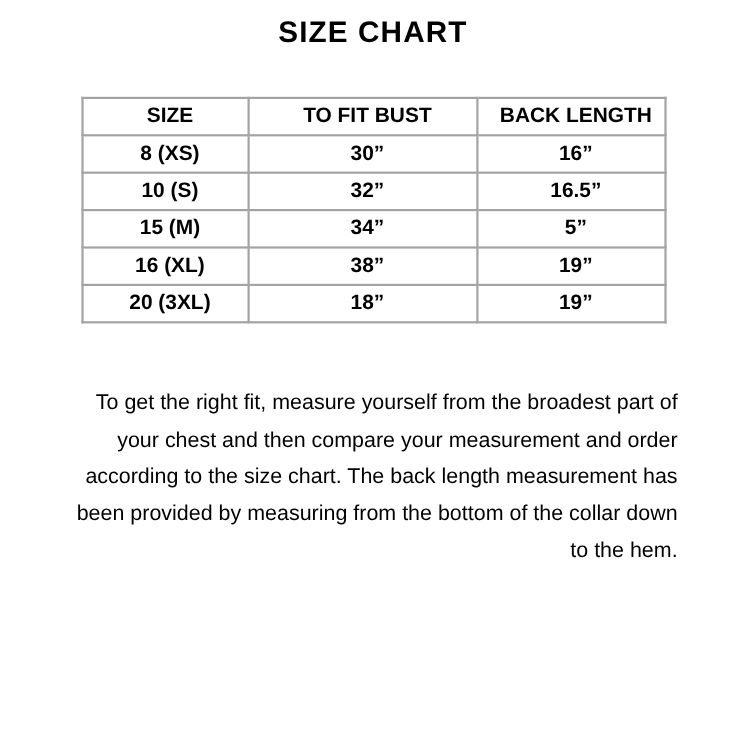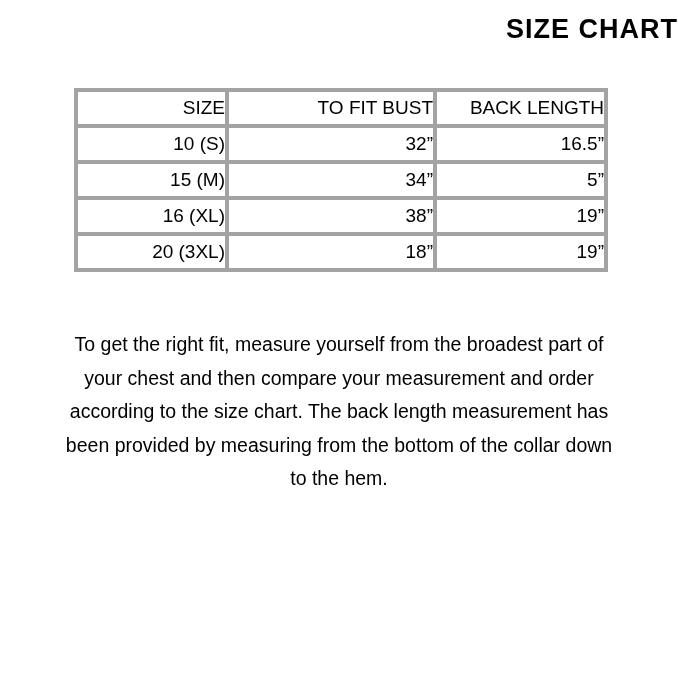--- a/index.html
+++ b/index.html
@@ -14,58 +14,58 @@
     color: #000000;
     overflow: hidden;
   }
   .page {
     position: relative;
     width: 678px;
     height: 678px;
     box-sizing: border-box;
   }
   .title {
-    text-align: right;
+    text-align: center;
     font-size: 27px;
     font-weight: bold;
     letter-spacing: 1px;
     margin-top: 14px;
     margin-bottom: 0;
     color: #000;
   }
   .table-wrap {
     margin: 43px 74px 0 74px;
   }
   table.size-chart {
     border-collapse: collapse;
     width: 530px;
     table-layout: fixed;
   }
   table.size-chart td,
   table.size-chart th {
-    border: 4px solid #a3a3a3;
-    text-align: right;
+    border: 2px solid #a3a3a3;
+    text-align: center;
     vertical-align: middle;
     font-size: 19px;
-    font-weight: normal;
+    font-weight: bold;
     padding: 4px 0 5px 8px;
     height: 23px;
     line-height: 1.05;
     color: #000;
     background: #fff;
   }
   table.size-chart col.c1 { width: 151px; }
   table.size-chart col.c2 { width: 208px; }
   table.size-chart col.c3 { width: 171px; }
   .note {
     margin: 56px 62px 0 62px;
     font-size: 19.5px;
     line-height: 1.72;
     color: #000;
-    text-align: center;
+    text-align: right;
   }
 </style>
 </head>
 <body>
 
 <div class="page">
 
   <h1 class="title">SIZE CHART</h1>
 
   <div class="table-wrap">
@@ -76,20 +76,25 @@
           <col class="c3">
       </colgroup>
       <thead>
         <tr>
           <th>SIZE</th>
           <th>TO FIT BUST</th>
           <th>BACK LENGTH</th>
         </tr>
       </thead>
       <tbody>
+        <tr>
+          <td>8 (XS)</td>
+          <td>30”</td>
+          <td>16”</td>
+        </tr>
         <tr>
           <td>10 (S)</td>
           <td>32”</td>
           <td>16.5”</td>
         </tr>
         <tr>
           <td>15 (M)</td>
           <td>34”</td>
           <td>5”</td>
         </tr>

